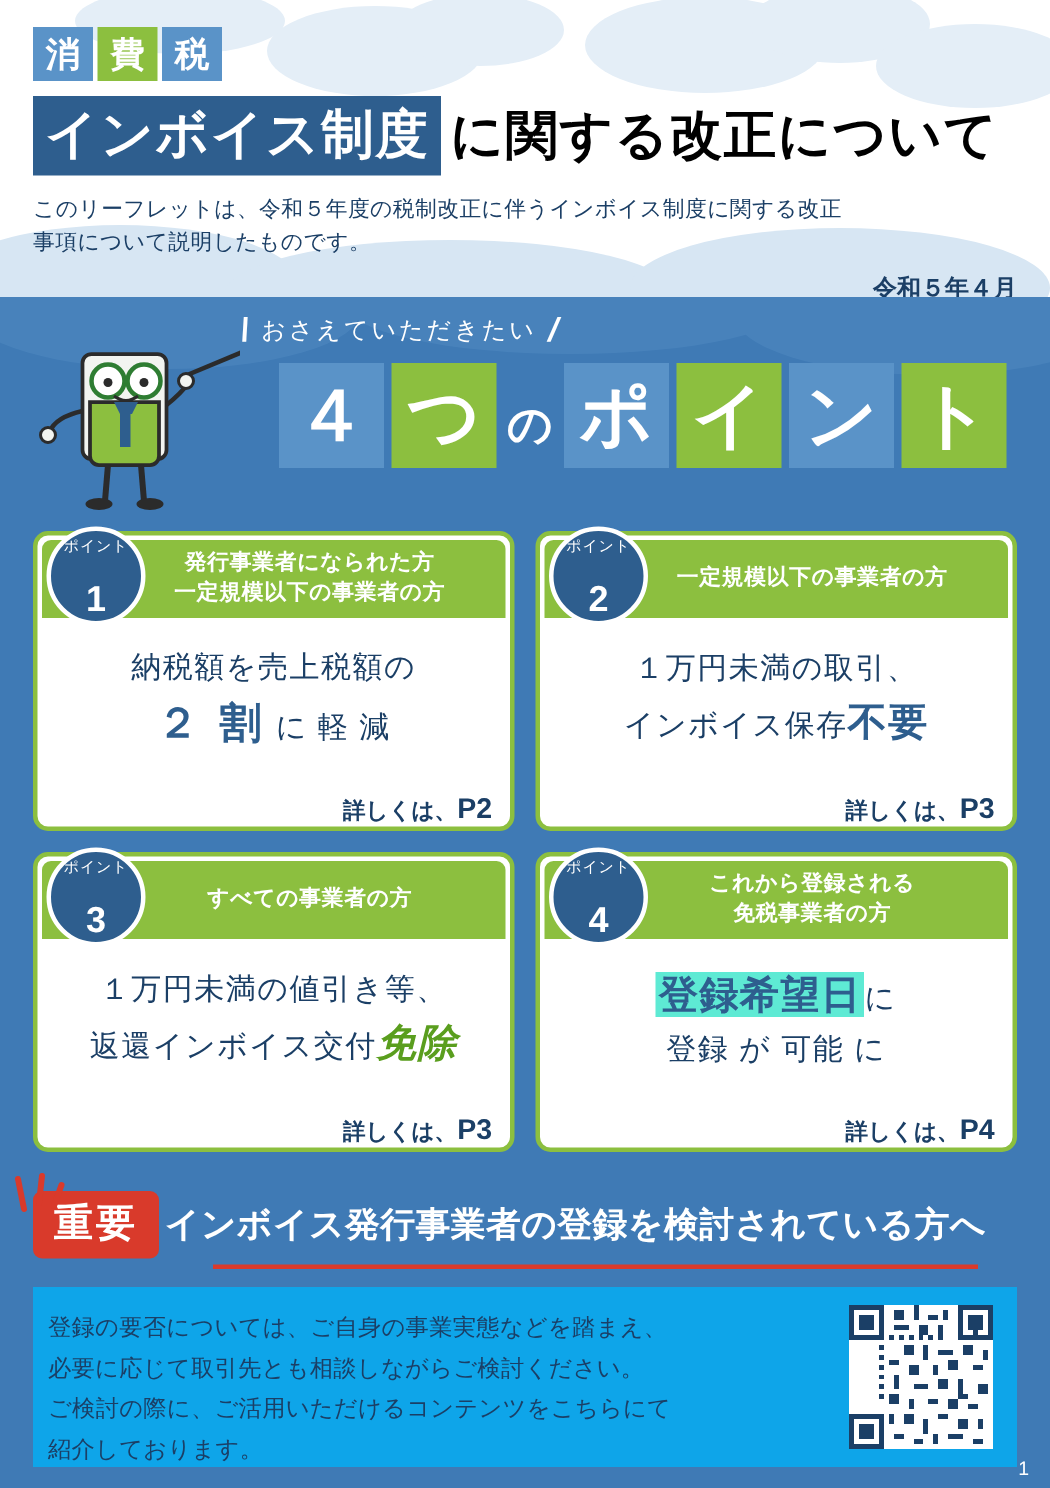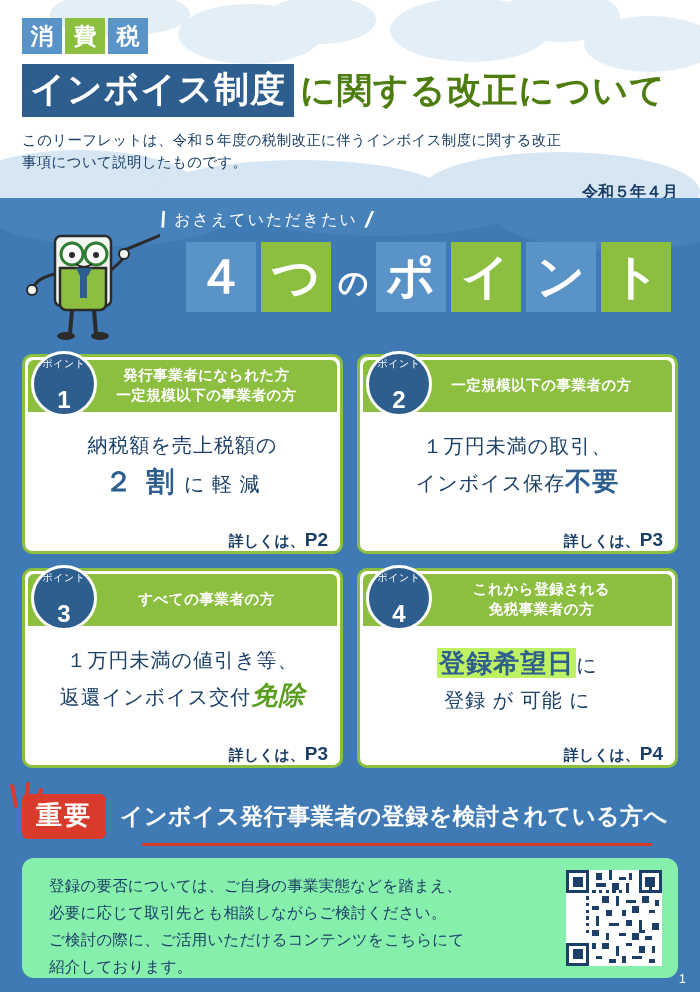--- a/index.html
+++ b/index.html
@@ -33,21 +33,21 @@
   .tax-tag span:nth-child(1) { background: #5a93c8; }
   .tax-tag span:nth-child(2) { background: #8cbf3f; }
   .tax-tag span:nth-child(3) { background: #5a93c8; }
 
   .title-row { display: flex; align-items: center; margin-bottom: 12px; }
   .title-hl {
     background: #2e5e8e; color: #ffffff; font-size: 35px; font-weight: bold;
     padding: 2px 8px 4px 8px; letter-spacing: 1px;
   }
   .title-rest {
-    color: #4d7c0f; font-size: 35px; font-weight: bold; letter-spacing: 1px;
+    color: #000000; font-size: 35px; font-weight: bold; letter-spacing: 1px;
     padding-left: 6px;
   }
   .lead {
     color: #1b3f66; font-size: 14.5px; line-height: 1.55; letter-spacing: .3px;
   }
   .date-line {
     text-align: right; color: #1b3f66; font-size: 16px; font-weight: bold;
     margin-top: 8px;
   }
 
@@ -122,49 +122,49 @@
   .card-line {
     color: #1b3f66; font-size: 20px; letter-spacing: 1px; text-align: center;
     line-height: 1.3;
   }
   .card-line .big-blue {
     color: #2e5e8e; font-size: 28px; font-weight: bold; letter-spacing: 3px;
   }
   .card-line .bold-blue { color: #2e5e8e; font-size: 26px; font-weight: bold; }
   .card-line .bold-green { color: #5a9e1e; font-size: 26px; font-weight: bold; font-style: italic; }
   .card-line .hl-blue {
-    background: #bef264; color: #2e5e8e; font-size: 26px; font-weight: bold;
+    background: #5eead4; color: #2e5e8e; font-size: 26px; font-weight: bold;
     padding: 0 2px;
   }
   .card-more {
     position: absolute; right: 12px; bottom: 0;
     color: #1b3f66; font-size: 15px; font-weight: bold;
   }
   .card-more .pnum { font-size: 19px; }
 
   
   .important {
     position: absolute; left: 22px; top: 596px; width: 656px; height: 174px;
   }
-  .imp-head { display: flex; align-items: center; gap: 14px; }
+  .imp-head { display: flex; align-items: center; gap: 4px; }
   .imp-tag {
     position: relative;
     background: #d93a2b; color: #ffffff; font-size: 26px; font-weight: bold;
     padding: 4px 14px 6px 14px; border-radius: 6px; letter-spacing: 2px;
   }
   .spark { position: absolute; left: -14px; top: -14px; width: 36px; height: 30px; }
   .imp-title {
     color: #ffffff; font-size: 23px; font-weight: bold; letter-spacing: .5px;
   }
   .imp-underline {
     margin-top: 4px; height: 3px; background: #d93a2b; width: 510px; margin-left: 120px;
   }
   .imp-box {
-    margin-top: 12px; width: 656px; height: 120px; background: #86efac;
-    border-radius: 12px; position: relative; padding: 14px 27px;
+    margin-top: 12px; width: 656px; height: 120px; background: #0ea5e9;
+    border-radius: 0; position: relative; padding: 14px 10px;
   }
   .imp-text { color: #1b3f66; font-size: 15.5px; line-height: 1.75; letter-spacing: .2px; }
   .qr {
     position: absolute; right: 16px; top: 12px; width: 96px; height: 96px;
   }
 
   
   .page-num {
     position: absolute; right: 14px; bottom: 6px; color: #ffffff; font-size: 13px;
   }

